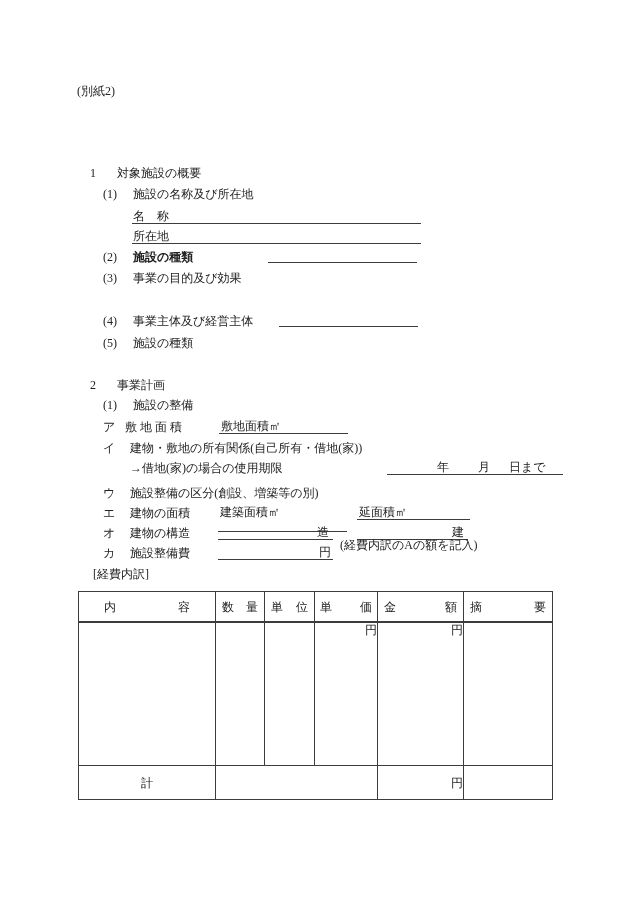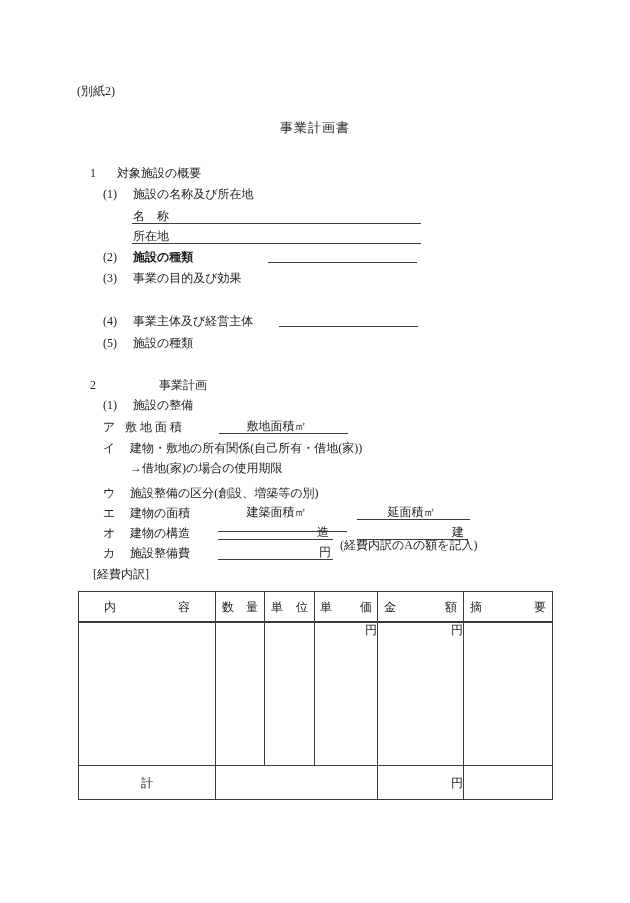--- a/index.html
+++ b/index.html
@@ -17,21 +17,21 @@
   }
   .t { position: absolute; white-space: nowrap; }
   .title { text-align: center; font-size: 13px; letter-spacing: 1px; }
   .fill {
     position: absolute;
     height: 14px;
     border-bottom: 1px solid #3c3c3c;
     white-space: nowrap;
     box-sizing: content-box;
   }
-  .fill-flex { display: flex; justify-content: center; align-items: flex-start; }
+  .fill-flex { display: flex; justify-content: flex-start; align-items: flex-start; }
   .fill-right { text-align: right; }
 
   table.cost-table {
     position: absolute;
     left: 78px;
     top: 591px;
     border-collapse: collapse;
     table-layout: fixed;
     width: 474px;
     border: 1.5px solid #3c3c3c;
@@ -48,21 +48,20 @@
   tr.total-row td { height: 33px; }
   td.yen-cell { text-align: right; padding: 4px 8px 0 0; }
   td.total-label-cell { text-align: center; vertical-align: middle; }
 </style>
 </head>
 <body>
 
 <div class="page">
 
   <div class="t" style="left:77px; top:84px;">(別紙2)</div>
-  <div class="t title" style="left:0; top:121px; width:630px;">事業計画書</div>
 
   <span class="t" style="left:90px; top:166px;">1</span>
   <span class="t" style="left:117px; top:166px;">対象施設の概要</span>
 
   <span class="t" style="left:103px; top:187px;">(1)</span>
   <span class="t" style="left:133px; top:187px;">施設の名称及び所在地</span>
 
   <div class="fill" style="left:132px; top:209px; width:288px; padding-left:1px;">
     <span>名　称</span>
   </div>
@@ -78,35 +77,40 @@
   <span class="t" style="left:133px; top:271px;">事業の目的及び効果</span>
 
   <span class="t" style="left:103px; top:314px;">(4)</span>
   <span class="t" style="left:133px; top:314px;">事業主体及び経営主体</span>
   <div class="fill" style="left:279px; top:312px; width:139px;"></div>
 
   <span class="t" style="left:103px; top:336px;">(5)</span>
   <span class="t" style="left:133px; top:336px;">施設の種類</span>
 
   <span class="t" style="left:90px; top:378px;">2</span>
-  <span class="t" style="left:117px; top:378px;margin-left:42px;">事業計画</span>
+  <span class="t" style="left:117px; top:378px;">事業計画</span>
 
   <span class="t" style="left:103px; top:398px;">(1)</span>
   <span class="t" style="left:133px; top:398px;">施設の整備</span>
 
   <span class="t" style="left:103px; top:420px;">ア</span>
   <span class="t" style="left:125px; top:420px;">敷 地 面 積</span>
   <div class="fill fill-flex" style="left:219px; top:419px; width:111px; padding:0 16px 0 2px;">
     <span>敷地面積</span>
     <span>㎡</span>
   </div>
 
   <span class="t" style="left:103px; top:441px;">イ</span>
   <span class="t" style="left:130px; top:441px;">建物・敷地の所有関係(自己所有・借地(家))</span>
   <span class="t" style="left:130px; top:461px;">→借地(家)の場合の使用期限</span>
+  <div class="fill" style="left:387px; top:460px; width:176px;">
+    <span style="margin-left:50px;">年</span>
+    <span style="margin-left:26px;">月</span>
+    <span style="margin-left:16px;">日まで</span>
+  </div>
 
   <span class="t" style="left:103px; top:486px;">ウ</span>
   <span class="t" style="left:130px; top:486px;">施設整備の区分(創設、増築等の別)</span>
 
   <span class="t" style="left:103px; top:506px;">エ</span>
   <span class="t" style="left:130px; top:506px;">建物の面積</span>
   <div class="fill fill-flex" style="left:218px; top:505px; width:113px; padding:0 14px 12px 2px;">
     <span>建築面積</span>
     <span>㎡</span>
   </div>

